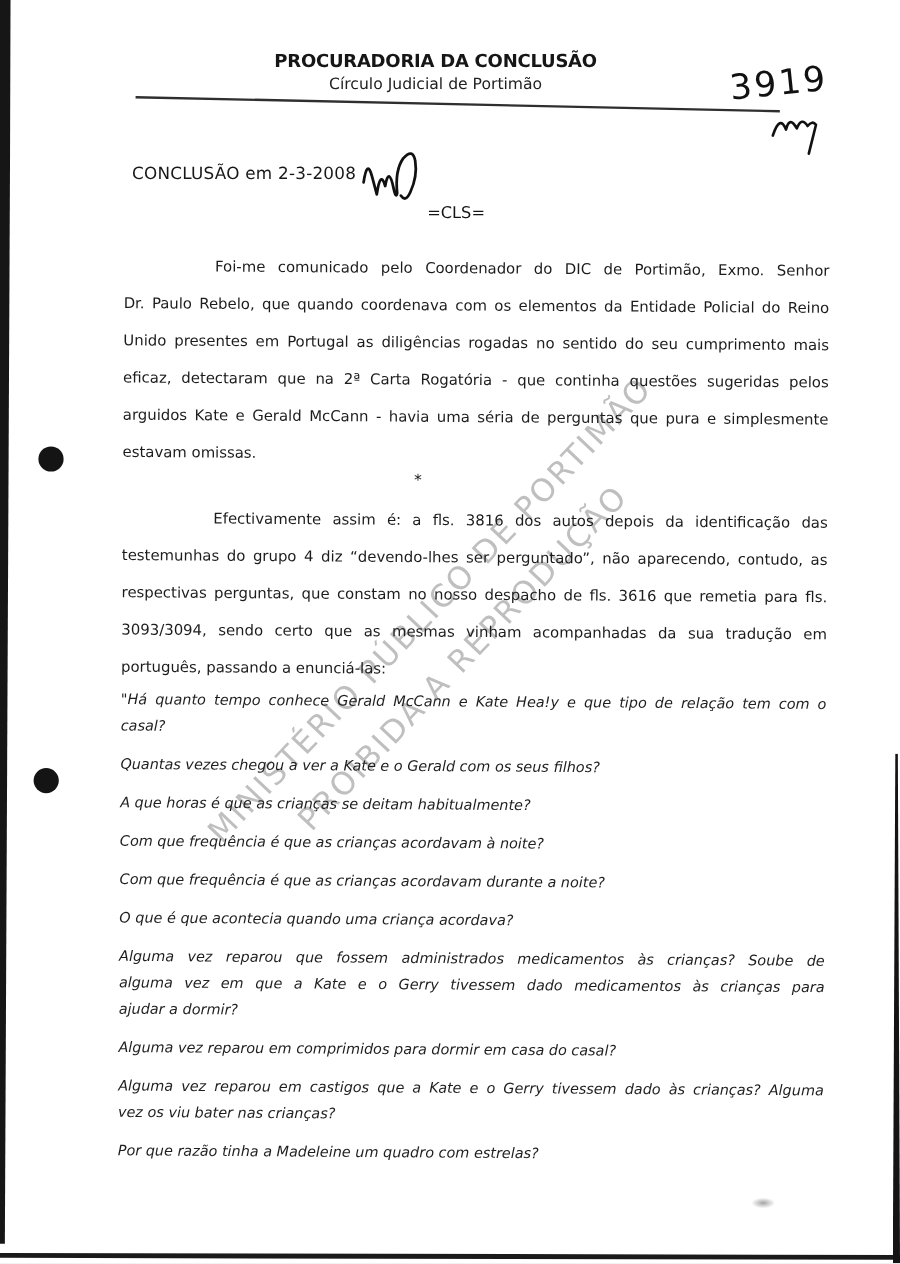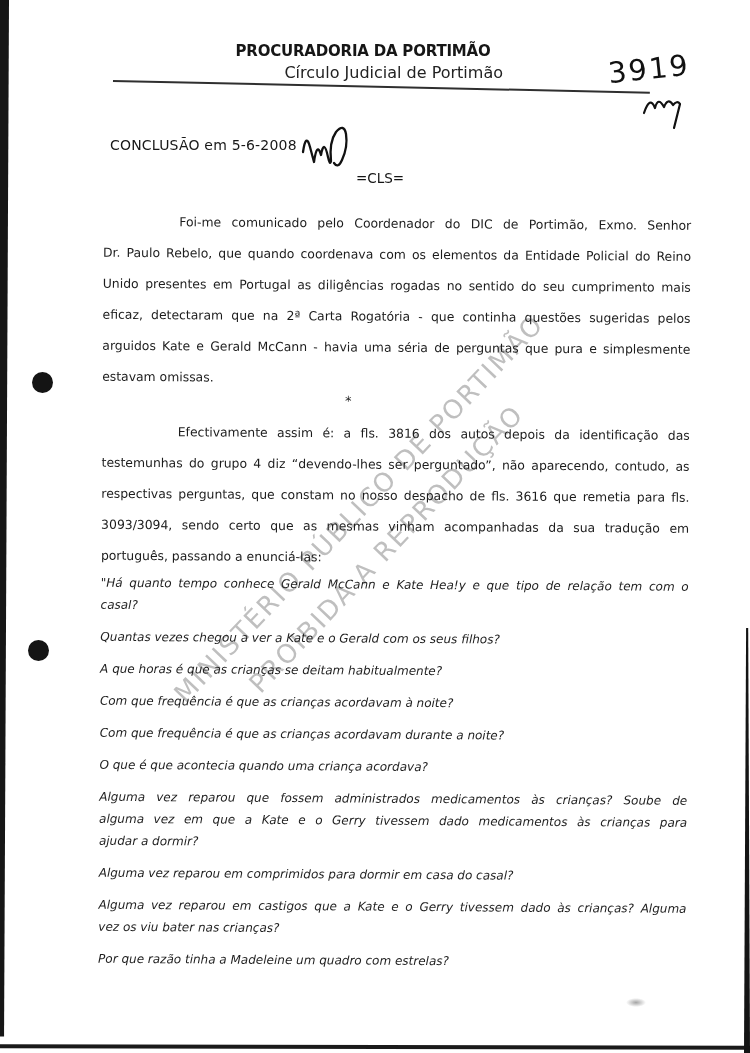--- a/index.html
+++ b/index.html
@@ -28,22 +28,22 @@
     position:absolute; left:626px; top:998px; width:20px; height:9px; z-index:5;
     background:radial-gradient(ellipse at center, rgba(90,90,90,.55), rgba(90,90,90,0) 70%);
     filter:blur(.4px);
   }
   
   .hdr-title {
     position:absolute; left:223px; top:42px; width:280px; text-align:center;
     font-size:15px; font-weight:600; letter-spacing:-.2px; color:#161616;
   }
   .hdr-sub {
-    position:absolute; left:223px; top:63px; width:280px; text-align:right;
-    font-size:16px; color:#222;
+    position:absolute; left:223px; top:63px; width:280px; text-align:center;
+    font-size:13px; color:#222;
   }
   .hdr-rule {
     position:absolute; left:113px; top:80px; width:537px; height:2px; background:#2f2f2f;
     transform:rotate(1.25deg); transform-origin:left top;
   }
   .hand-number {
     position:absolute; left:608px; top:52px; font-size:29px; color:#111;
     letter-spacing:2px; transform:rotate(-6deg); font-weight:400;
   }
   .paraph-svg { position:absolute; left:641px; top:88px; }
@@ -79,29 +79,29 @@
   svg path { fill:none; stroke:#111; stroke-linecap:round; stroke-linejoin:round; }
 </style>
 </head>
 <body>
 
 <div class="page">
 
   <div class="wm wm1">MINISTÉRIO PÚBLICO DE PORTIMÃO</div>
   <div class="wm wm2">PROIBIDA A REPRODUÇÃO</div>
 
-  <div class="hdr-title">PROCURADORIA DA PORTIMÃO</div>
+  <div class="hdr-title">PROCURADORIA DA CONCLUSÃO</div>
   <div class="hdr-sub">Círculo Judicial de Portimão</div>
   <div class="hdr-rule"></div>
   <div class="hand-number">3919</div>
   <svg class="paraph-svg" width="48" height="42" viewBox="0 0 48 42">
     <path d="M3 25 Q9 7 14 20 Q17 8 23 19 Q27 9 32 17 Q36 12 39 16 L33 40" stroke-width="2.2"></path>
   </svg>
 
-  <div class="conclusao">CONCLUSÃO em 5-6-2008</div>
+  <div class="conclusao">CONCLUSÃO em 2-3-2008</div>
   <svg class="sig-svg" width="60" height="56" viewBox="0 0 60 56">
     <path d="M4 30 Q7 10 11 25 L15 40 Q18 19 22 33 Q25 16 29 35 Q31 44 32 39 Q30 20 37 10 Q45 1 47 12 Q49 25 43 38 Q39 47 35 41" stroke-width="2.3"></path>
   </svg>
   <div class="cls">=CLS=</div>
 
   <div class="body-wrap">
 
     <div class="para para-1">
       <div class="pline first">Foi-me comunicado pelo Coordenador do DIC de Portimão, Exmo. Senhor</div>
       <div class="pline">Dr. Paulo Rebelo, que quando coordenava com os elementos da Entidade Policial do Reino</div>

